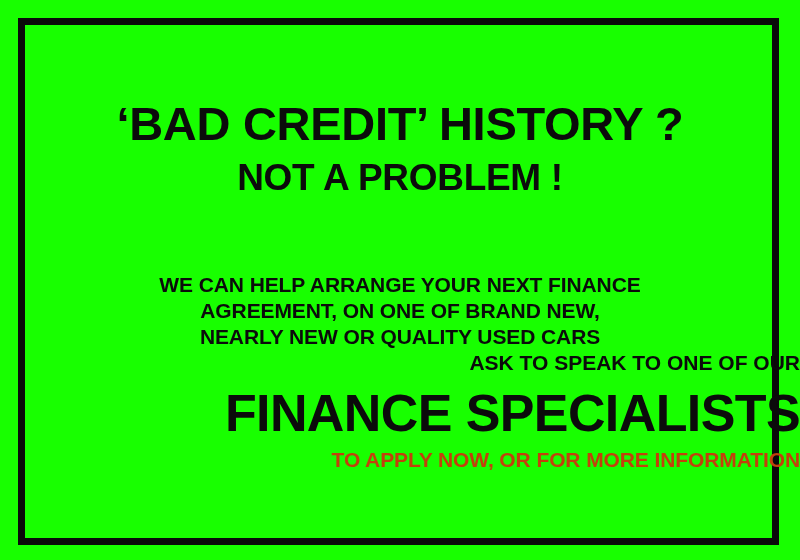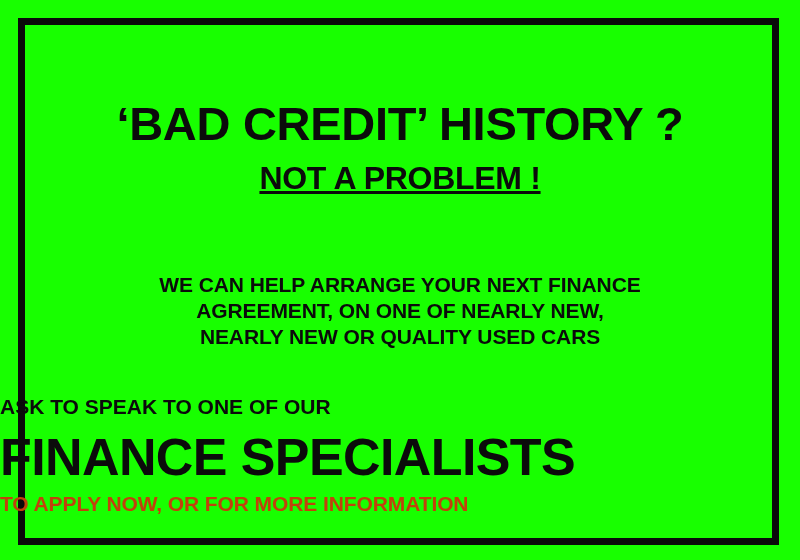--- a/index.html
+++ b/index.html
@@ -48,42 +48,40 @@
     display: block;
     color: #0b0b0b;
     font-family: "Liberation Sans", sans-serif;
     font-weight: bold;
     font-size: 47px;
     line-height: 56px;
     letter-spacing: -0.3px;
     white-space: nowrap;
   }
   .headline-2 {
-    font-size: 32px;
+    font-size: 37px;
     line-height: 52px;
-    text-decoration: underline;
   }
   .body-block {
     margin-top: 68px;
     text-align: center;
     width: 100%;
   }
   .body-line {
     display: block;
     color: #0b0b0b;
     font-family: "Liberation Sans", sans-serif;
     font-weight: bold;
     font-size: 21px;
     line-height: 26px;
     letter-spacing: -0.1px;
     white-space: nowrap;
   }
   .cta-block {
-    margin-top: 44px;
-    text-align: left;
+    text-align: right;
     width: 100%;
   }
   .cta-lead {
     display: block;
     color: #0b0b0b;
     font-family: "Liberation Sans", sans-serif;
     font-weight: bold;
     font-size: 21px;
     line-height: 26px;
     white-space: nowrap;
@@ -120,21 +118,21 @@
 
   <div class="poster-content">
 
     <div class="headline-block">
       <span class="headline headline-1">‘BAD CREDIT’ HISTORY ?</span>
       <span class="headline headline-2">NOT A PROBLEM !</span>
     </div>
 
     <div class="body-block">
       <span class="body-line">WE CAN HELP ARRANGE YOUR NEXT FINANCE</span>
-      <span class="body-line">AGREEMENT, ON ONE OF NEARLY NEW,</span>
+      <span class="body-line">AGREEMENT, ON ONE OF BRAND NEW,</span>
       <span class="body-line">NEARLY NEW OR QUALITY USED CARS</span>
     </div>
 
     <div class="cta-block">
       <span class="cta-lead">ASK TO SPEAK TO ONE OF OUR</span>
       <span class="cta-main">FINANCE SPECIALISTS</span>
       <span class="cta-foot">TO APPLY NOW, OR FOR MORE INFORMATION</span>
     </div>
 
   </div>

